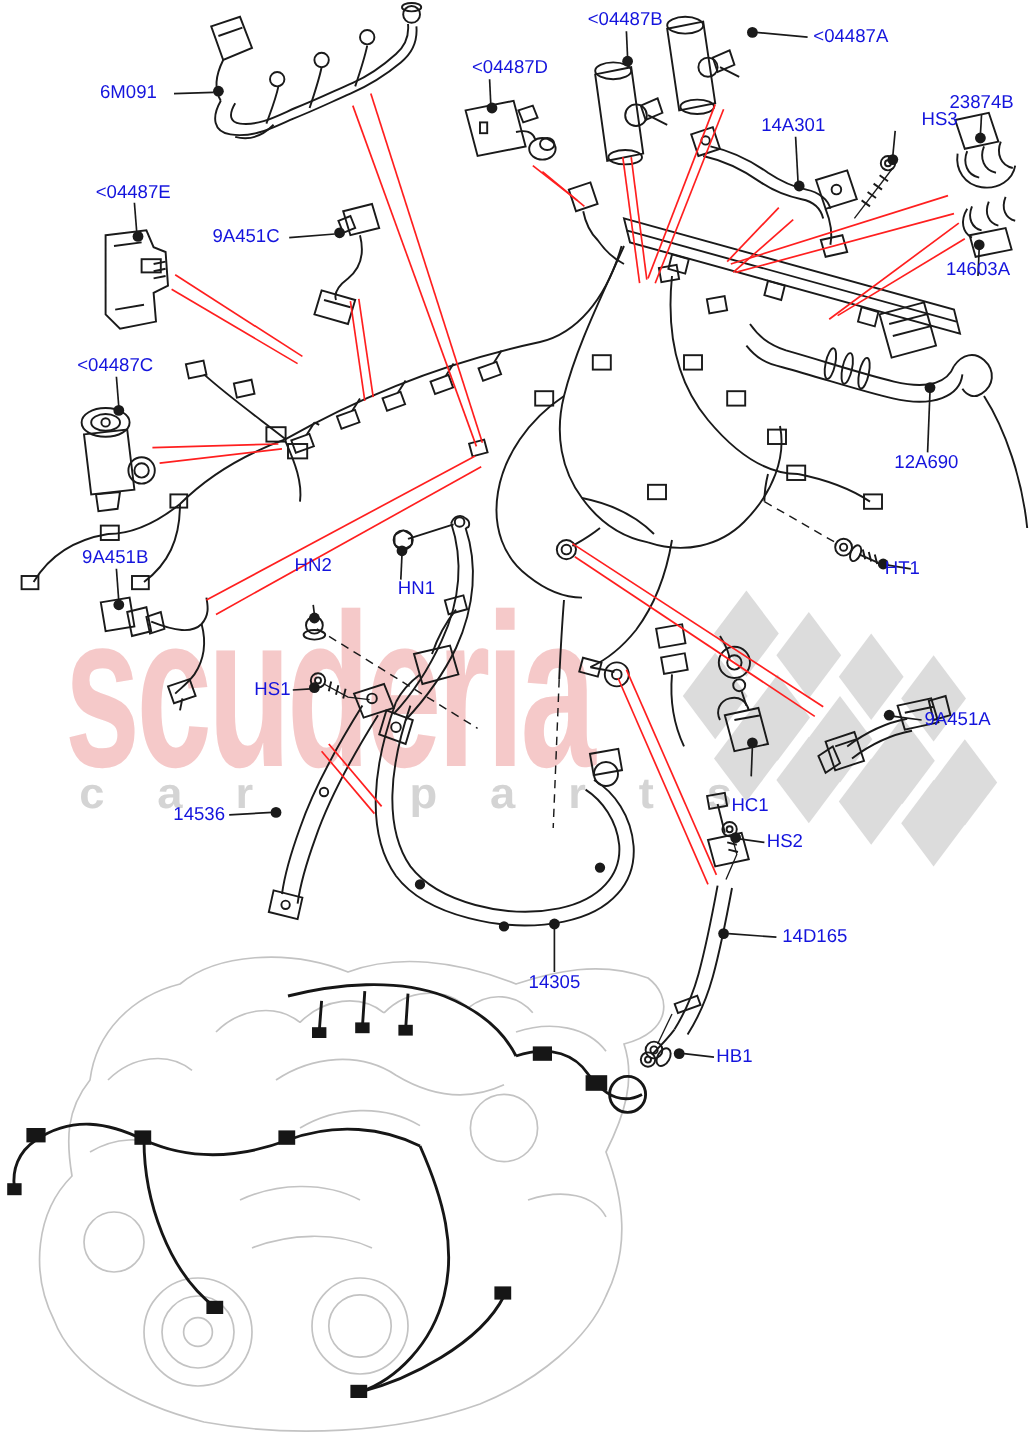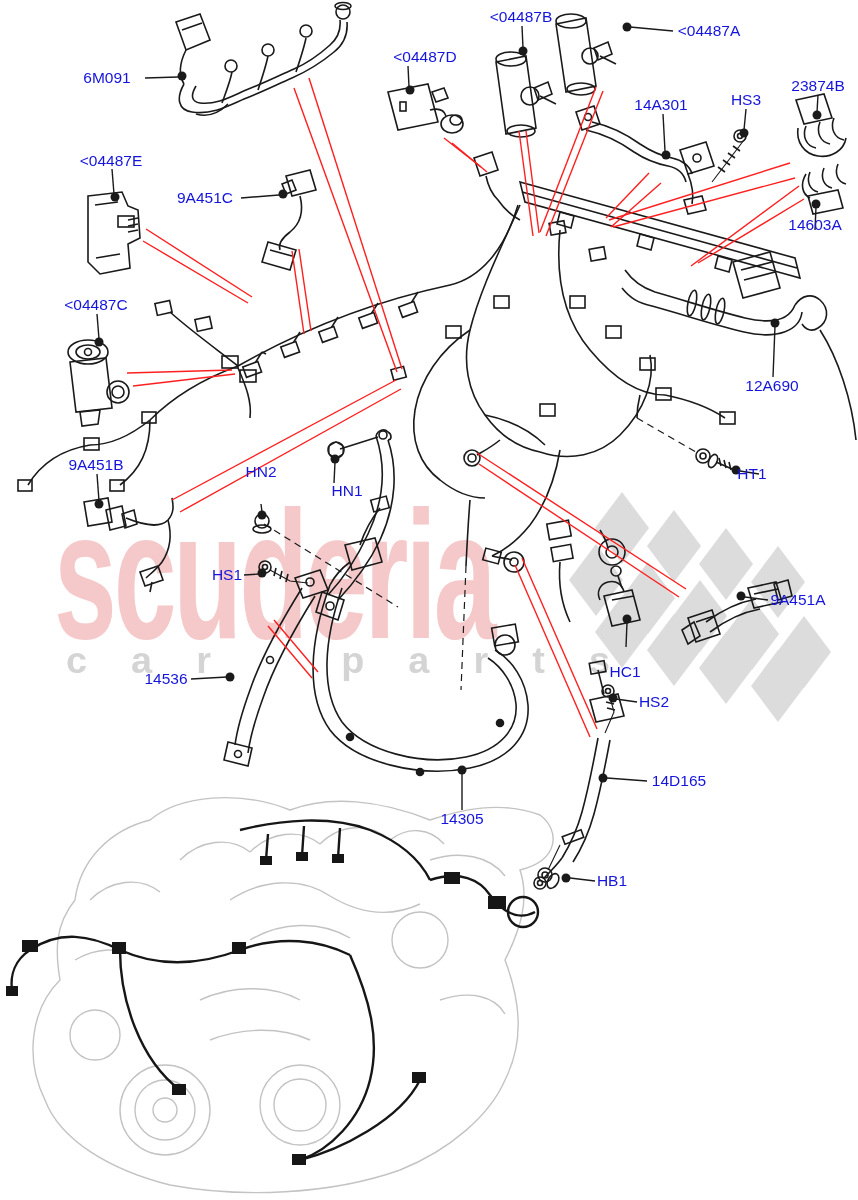--- a/index.html
+++ b/index.html
@@ -460,21 +460,21 @@
   <div id="labels">
       <div class="label" style="left: 107px; top: 78px;">6M091</div>
       <div class="label" style="left: 111px; top: 161px;">&lt;04487E</div>
       <div class="label" style="left: 205px; top: 198px;">9A451C</div>
       <div class="label" style="left: 96px; top: 305px;">&lt;04487C</div>
       <div class="label" style="left: 96px; top: 465px; text-align: right;">9A451B</div>
       <div class="label" style="left: 425px; top: 57px;">&lt;04487D</div>
       <div class="label" style="left: 521px; top: 17px;">&lt;04487B</div>
       <div class="label" style="left: 709px; top: 31px;">&lt;04487A</div>
       <div class="label" style="left: 661px; top: 105px; text-align: right;">14A301</div>
-      <div class="label" style="left: 746px; top: 100px; text-align: right;">HS3</div>
+      <div class="label" style="left: 783px; top: 100px; text-align: right;">HS3</div>
       <div class="label" style="left: 818px; top: 86px;">23874B</div>
       <div class="label" style="left: 815px; top: 225px;">14603A</div>
       <div class="label" style="left: 772px; top: 386px;">12A690</div>
       <div class="label" style="left: 752px; top: 474px; text-align: center;">HT1</div>
       <div class="label" style="left: 347px; top: 491px;">HN1</div>
       <div class="label" style="left: 261px; top: 472px;">HN2</div>
       <div class="label" style="left: 227px; top: 575px;">HS1</div>
       <div class="label" style="left: 166px; top: 679px;">14536</div>
       <div class="label" style="left: 462px; top: 819px;">14305</div>
       <div class="label" style="left: 625px; top: 672px;">HC1</div>

